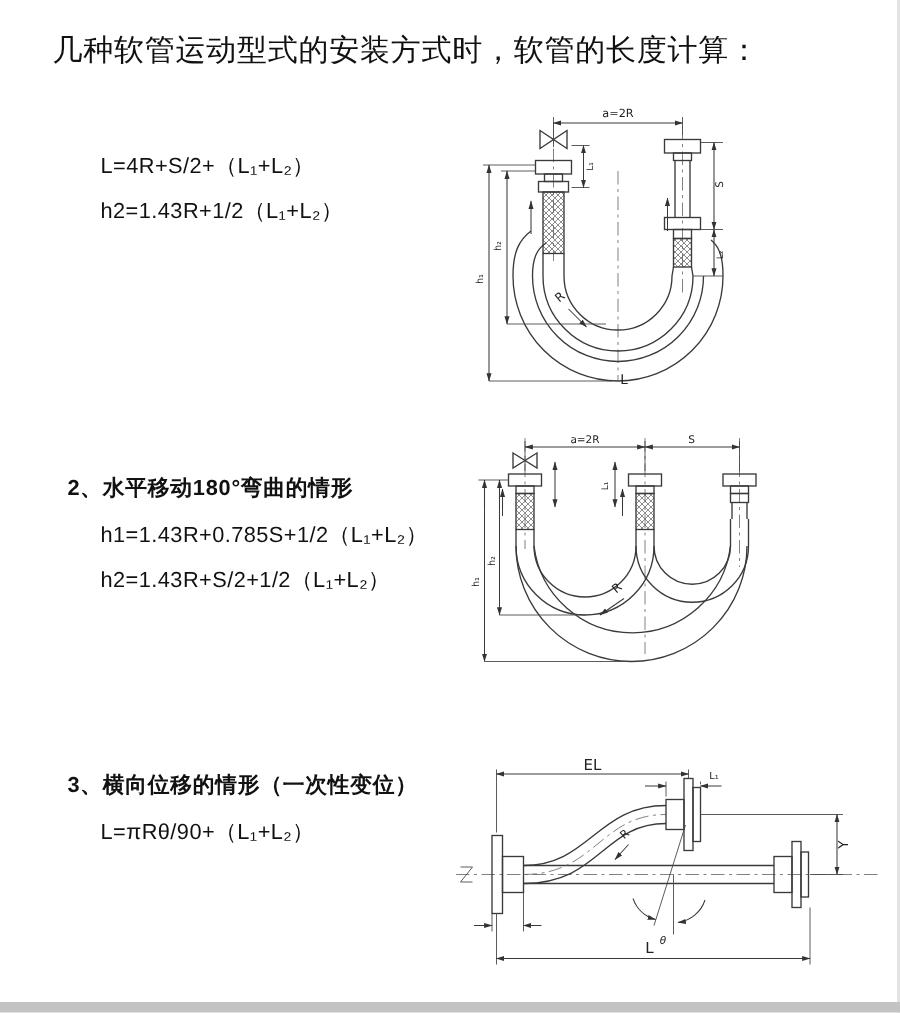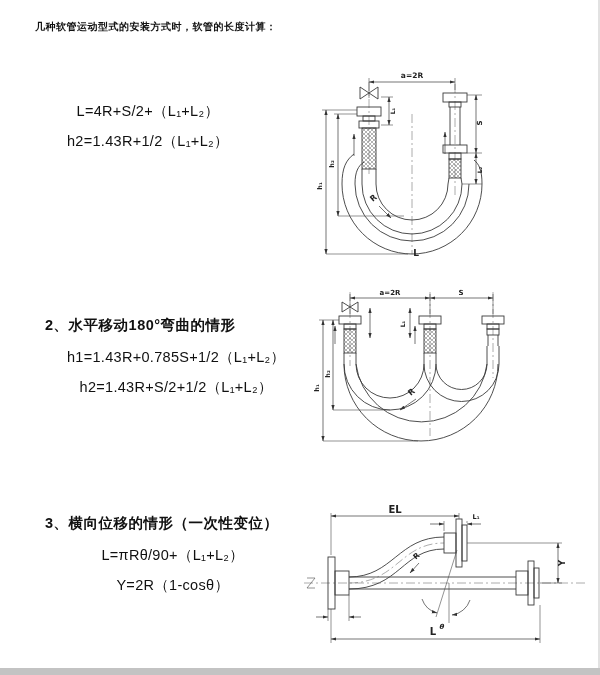--- a/index.html
+++ b/index.html
@@ -3,27 +3,27 @@
 <meta charset="utf-8">
 <style>
   html,body{margin:0;padding:0;}
   body{
     width:600px;height:675px;position:relative;background:#ffffff;
     font-family:"Liberation Sans","DejaVu Sans",sans-serif;color:#111;
     overflow:hidden;
   }
   .doc-title{
     position:absolute;left:35px;top:20px;
-    font-size:10px;font-weight:700;letter-spacing:.5px;
+    font-size:20px;font-weight:400;letter-spacing:.5px;
   }
   .section{position:absolute;left:45px;}
   .sec-heading{font-size:14.5px;font-weight:700;letter-spacing:.5px;margin:0 0 14px 0;}
   .formula{font-size:14.5px;font-weight:400;letter-spacing:.3px;margin:0 0 13px 22px;line-height:17px;
-    font-family:"Liberation Sans","DejaVu Sans",sans-serif;text-align:center;}
-  .diagram{position:absolute;font-weight:bold;}
+    font-family:"Liberation Sans","DejaVu Sans",sans-serif;}
+  .diagram{position:absolute;}
   svg{display:block;}
   svg text{font-family:"DejaVu Sans",sans-serif;fill:#222;}
   .ln{stroke:#3a3a3a;stroke-width:.9;fill:none;}
   .thin{stroke:#4a4a4a;stroke-width:.6;fill:none;}
   .dim{stroke:#3a3a3a;stroke-width:.7;fill:none;}
   .cl{stroke:#666;stroke-width:.55;fill:none;stroke-dasharray:9 3 2 3;}
   .edge-right{position:absolute;right:0;top:0;width:2px;height:100%;background:#e2e2e2;}
   .scan-band{position:absolute;left:0;bottom:0;width:100%;height:7px;background:#c3c3c3;}
 </style>
 </head>
@@ -192,21 +192,20 @@
   <path class="dim" d="M 105,58 V 40" marker-end="url(#ar2)"></path>
 
   <text font-size="8" text-anchor="middle" transform="rotate(-40 103 108)" x="103" y="108">R</text>
   <path class="dim" d="M 106,113 L 90,124" marker-end="url(#ar2)"></path>
 </svg>
 </div>
 
 <div class="section" style="top:514px;">
   <div class="sec-heading">3、横向位移的情形（一次性变位）</div>
   <div class="formula">L=πRθ/90+（L₁+L₂）</div>
-  <div class="formula">Y=2R（1-cosθ）</div>
 </div>
 
 <div class="diagram" style="left:298px;top:505px;text-align:right;">
 <svg width="295" height="150" viewBox="0 0 295 150">
   <defs>
     <marker id="ar3" viewBox="0 0 8 6" refX="7.5" refY="3" markerWidth="8" markerHeight="6" orient="auto-start-reverse">
       <path d="M0,0.6 L8,3 L0,5.4 z" fill="#333"></path>
     </marker>
   </defs>
 

